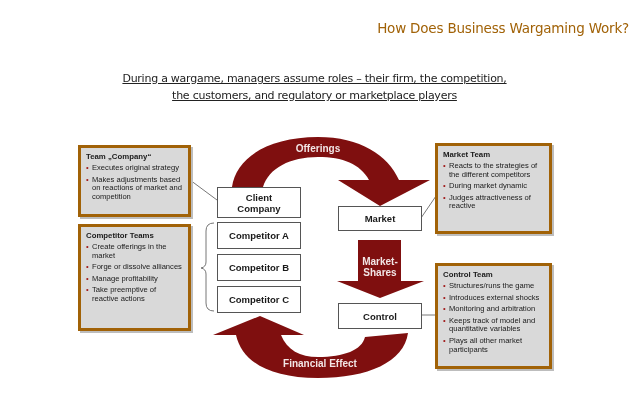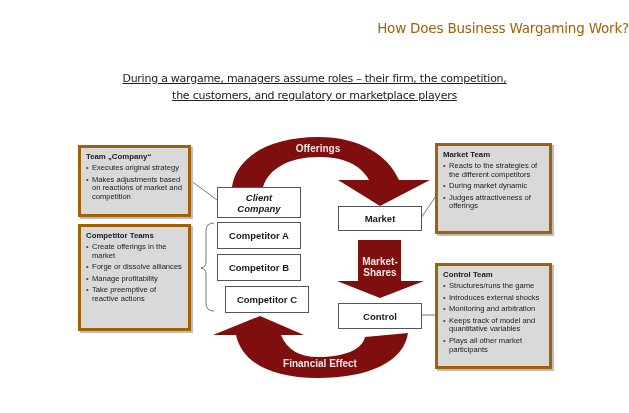--- a/index.html
+++ b/index.html
@@ -60,35 +60,35 @@
     <li>Manage profitability</li>
     <li>Take preemptive of reactive actions</li>
   </ul>
 </div>
 
 <div class="team-box" style="left:435px; top:143px; width:117px; height:91px;">
   <div class="hdr">Market Team</div>
   <ul>
     <li>Reacts to the strategies of the different competitors</li>
     <li>During market dynamic</li>
-    <li>Judges attractiveness of offerings</li>
+    <li>Judges attractiveness of reactive</li>
   </ul>
 </div>
 
 <div class="team-box" style="left:435px; top:263px; width:117px; height:106px;">
   <div class="hdr">Control Team</div>
   <ul>
     <li>Structures/runs the game</li>
     <li>Introduces external shocks</li>
     <li>Monitoring and arbitration</li>
     <li>Keeps track of model and quantitative variables</li>
     <li>Plays all other market participants</li>
   </ul>
 </div>
 
-<div class="node" style="left:217px; top:187px; width:84px; height:31px;font-style:italic;">
+<div class="node" style="left:217px; top:187px; width:84px; height:31px;">
   <span style="width:60px;">Client Company</span>
 </div>
 <div class="node" style="left:217px; top:222px; width:84px; height:27px;">Competitor A</div>
 <div class="node" style="left:217px; top:254px; width:84px; height:27px;">Competitor B</div>
-<div class="node" style="left:225px; top:286px; width:84px; height:27px;">Competitor C</div>
+<div class="node" style="left:217px; top:286px; width:84px; height:27px;">Competitor C</div>
 <div class="node" style="left:338px; top:206px; width:84px; height:25px;">Market</div>
 <div class="node" style="left:338px; top:303px; width:84px; height:26px;">Control</div>
 
 </body></html>

